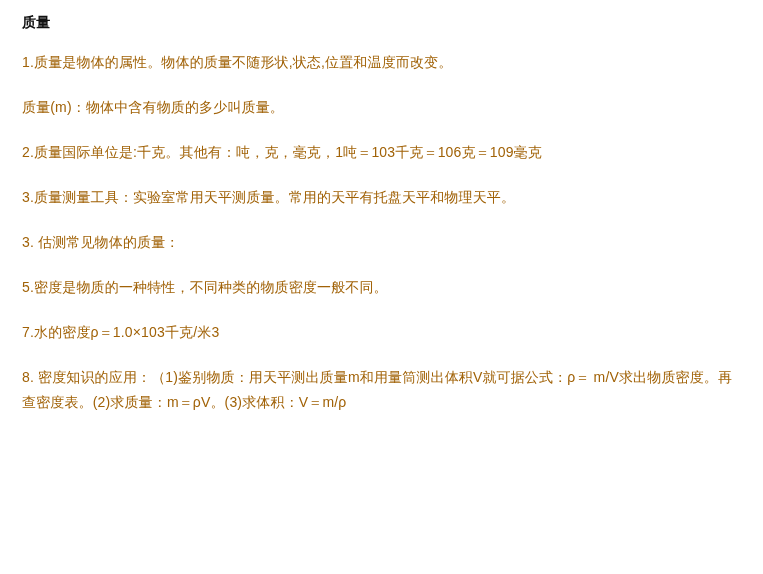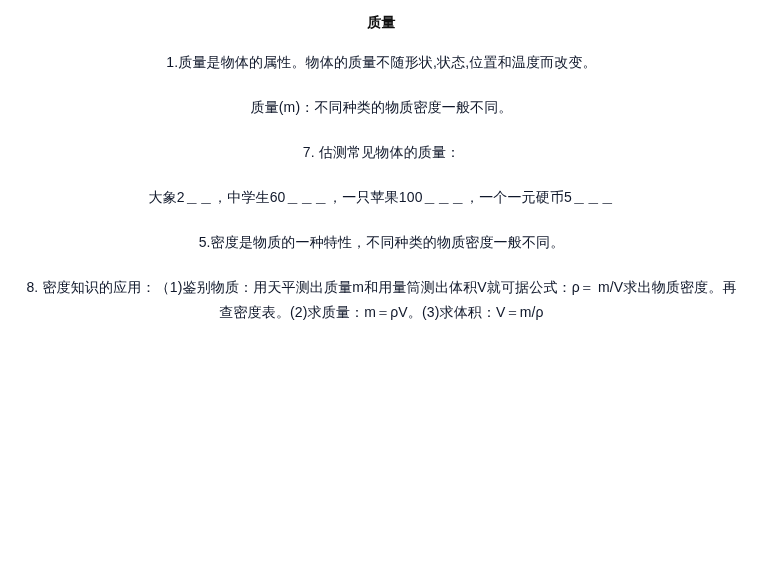--- a/index.html
+++ b/index.html
@@ -14,56 +14,57 @@
     color: #1a1a1a;
     overflow: hidden;
   }
   .page {
     position: relative;
     width: 763px;
     height: 574px;
     box-sizing: border-box;
     padding: 12px 22px 0 22px;
     background: #ffffff;
-    text-align: center;
   }
   .block {
     margin: 0 0 20px 0;
   }
   .heading {
     font-size: 14px;
     font-weight: bold;
     line-height: 20px;
     letter-spacing: 0.2px;
     margin: 0 0 18px 0;
     color: #111111;
   }
   .para {
     font-size: 14px;
     line-height: 25px;
     letter-spacing: 0.15px;
     margin: 10px 0 20px 0;
-    color: #0f172a;
+    color: #a16207;
   }
   .para.wrap {
     margin-bottom: 18px;
   }
 </style>
 </head>
 <body>
 
 <div class="page">
 
   <div class="block">
     <div class="heading">质量</div>
     <p class="para">1.质量是物体的属性。物体的质量不随形状,状态,位置和温度而改变。</p>
-    <p class="para">质量(m)：不同种类的物质密度一般不同。</p>
-    <p class="para">7. 估测常见物体的质量：</p>
-    <p class="para">大象2＿＿，中学生60＿＿＿，一只苹果100＿＿＿，一个一元硬币5＿＿＿</p>
+    <p class="para">质量(m)：物体中含有物质的多少叫质量。</p>
+    <p class="para">2.质量国际单位是:千克。其他有：吨，克，毫克，1吨＝103千克＝106克＝109毫克</p>
+    <p class="para">3.质量测量工具：实验室常用天平测质量。常用的天平有托盘天平和物理天平。</p>
+    <p class="para">3. 估测常见物体的质量：</p>
   </div>
 
   <div class="block">
     <p class="para">5.密度是物质的一种特性，不同种类的物质密度一般不同。</p>
+    <p class="para">7.水的密度ρ＝1.0×103千克/米3</p>
     <p class="para wrap">8. 密度知识的应用：（1)鉴别物质：用天平测出质量m和用量筒测出体积V就可据公式：ρ＝ m/V求出物质密度。再查密度表。(2)求质量：m＝ρV。(3)求体积：V＝m/ρ</p>
 
   </div>
 
 </div>
 
 </body></html>

